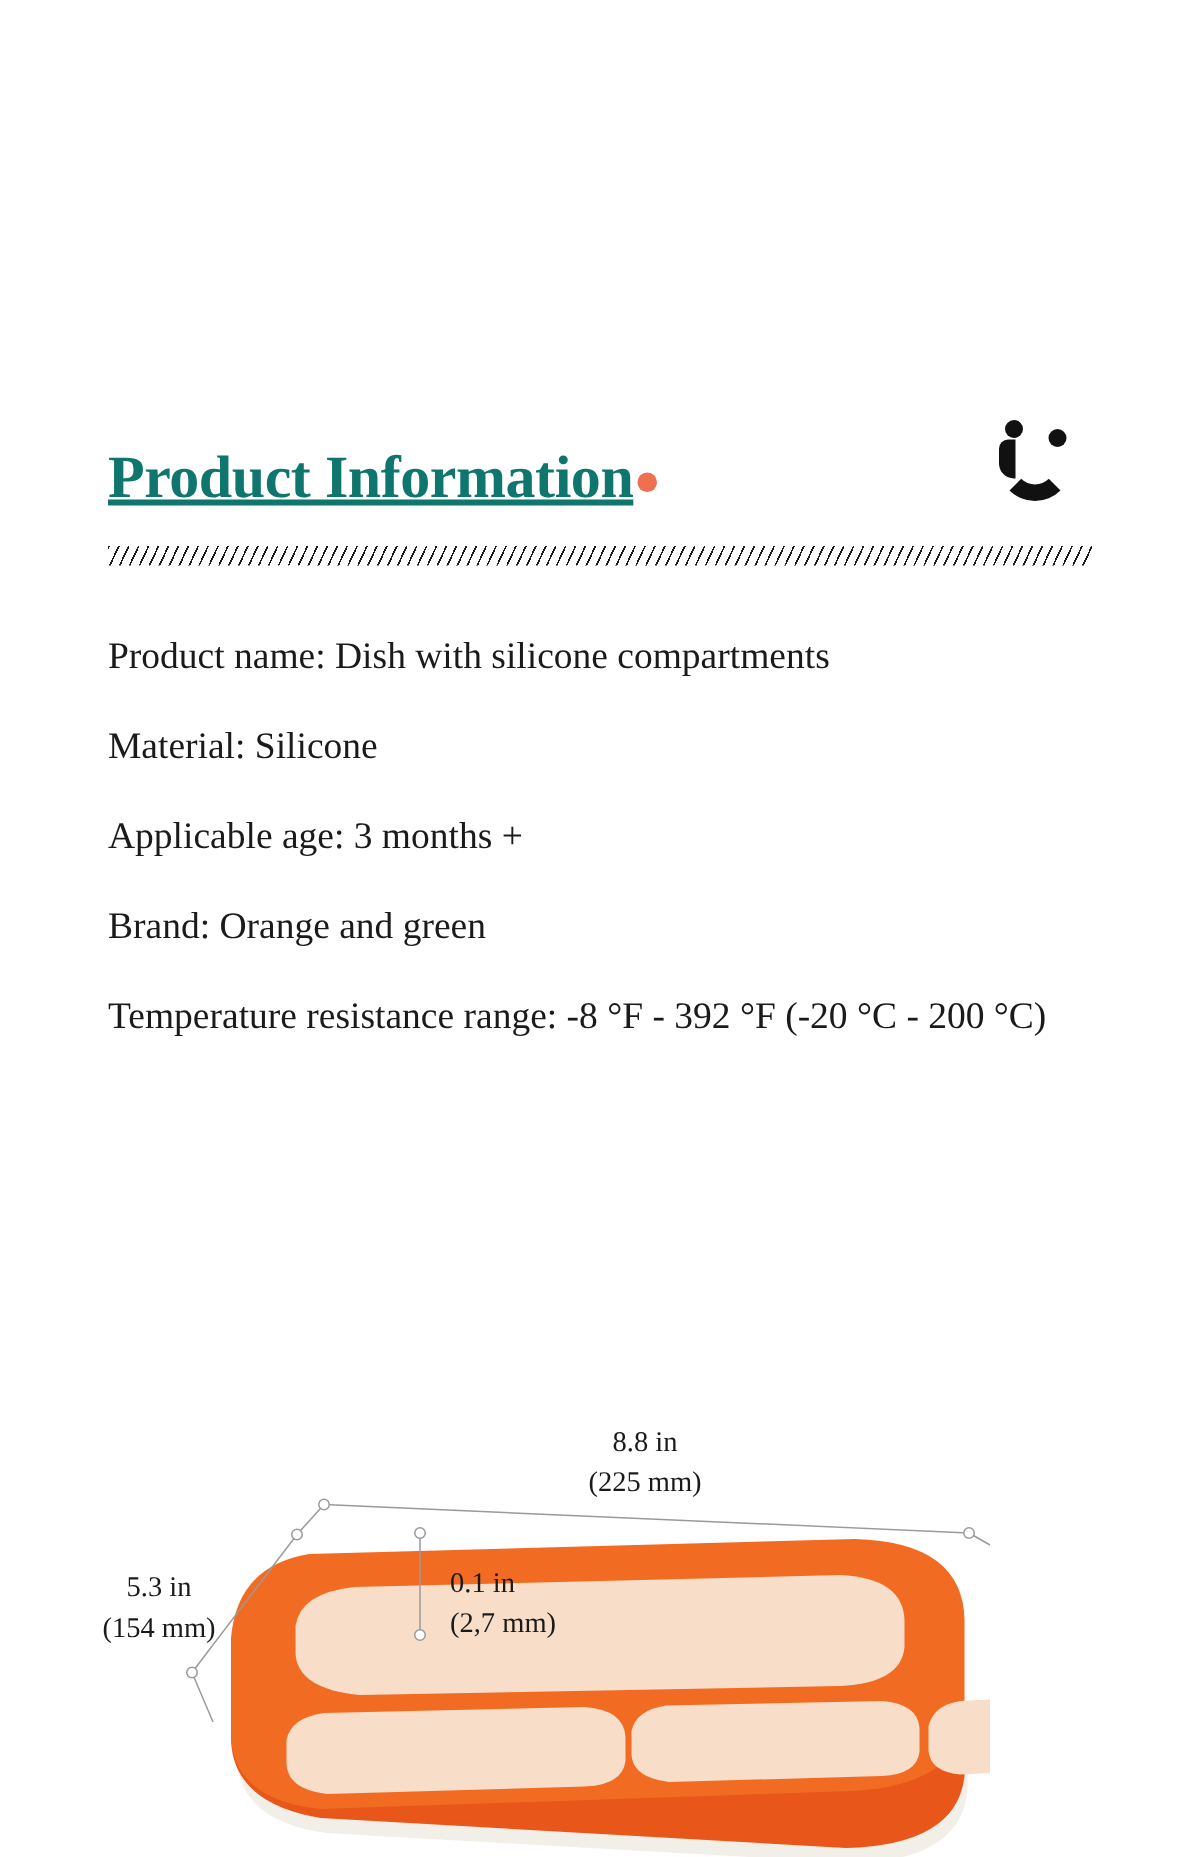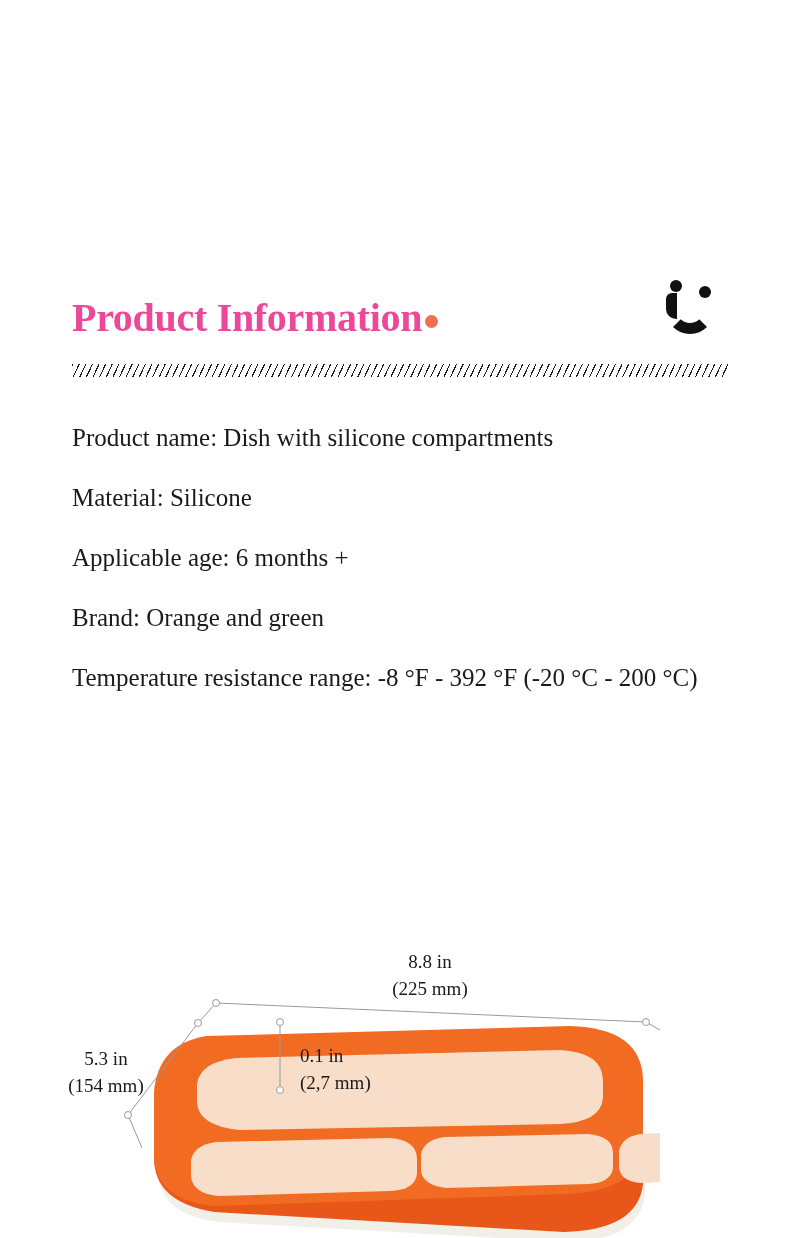--- a/index.html
+++ b/index.html
@@ -31,22 +31,23 @@
   .title-wrap {
     display: flex;
     align-items: baseline;
   }
   .page-title {
     font-family: "Liberation Serif", serif;
     font-weight: bold;
     font-size: 40px;
     line-height: 48px;
     letter-spacing: -0.3px;
-    color: #ec4899;
+    color: #0f766e;
     white-space: nowrap;
+    text-decoration: underline;
   }
   .title-dot {
     width: 13px;
     height: 13px;
     border-radius: 50%;
     background: #ef7050;
     margin-left: 3px;
     position: relative;
     top: -3px;
     flex: none;
@@ -172,21 +173,21 @@
       <span class="eye right"></span>
       <span class="mouth"></span>
     </div>
   </div>
   <div class="divider"></div>
 </div>
 
 <div class="specs">
   <div class="spec-line">Product name: Dish with silicone compartments</div>
   <div class="spec-line">Material: Silicone</div>
-  <div class="spec-line">Applicable age: 6 months +</div>
+  <div class="spec-line">Applicable age: 3 months +</div>
   <div class="spec-line">Brand: Orange and green</div>
   <div class="spec-line">Temperature resistance range: -8 °F - 392 °F (-20 °C - 200 °C)</div>
 </div>
 
 <div class="product-area">
 
   <div class="dish-wrap">
     <svg width="520" height="230" viewBox="0 0 520 230">
 
       <path d="M18 120 L18 152 Q18 196 78 204 L430 224 Q500 222 505 176 L505 140 Z" fill="#f2efe8" stroke="none"></path>

